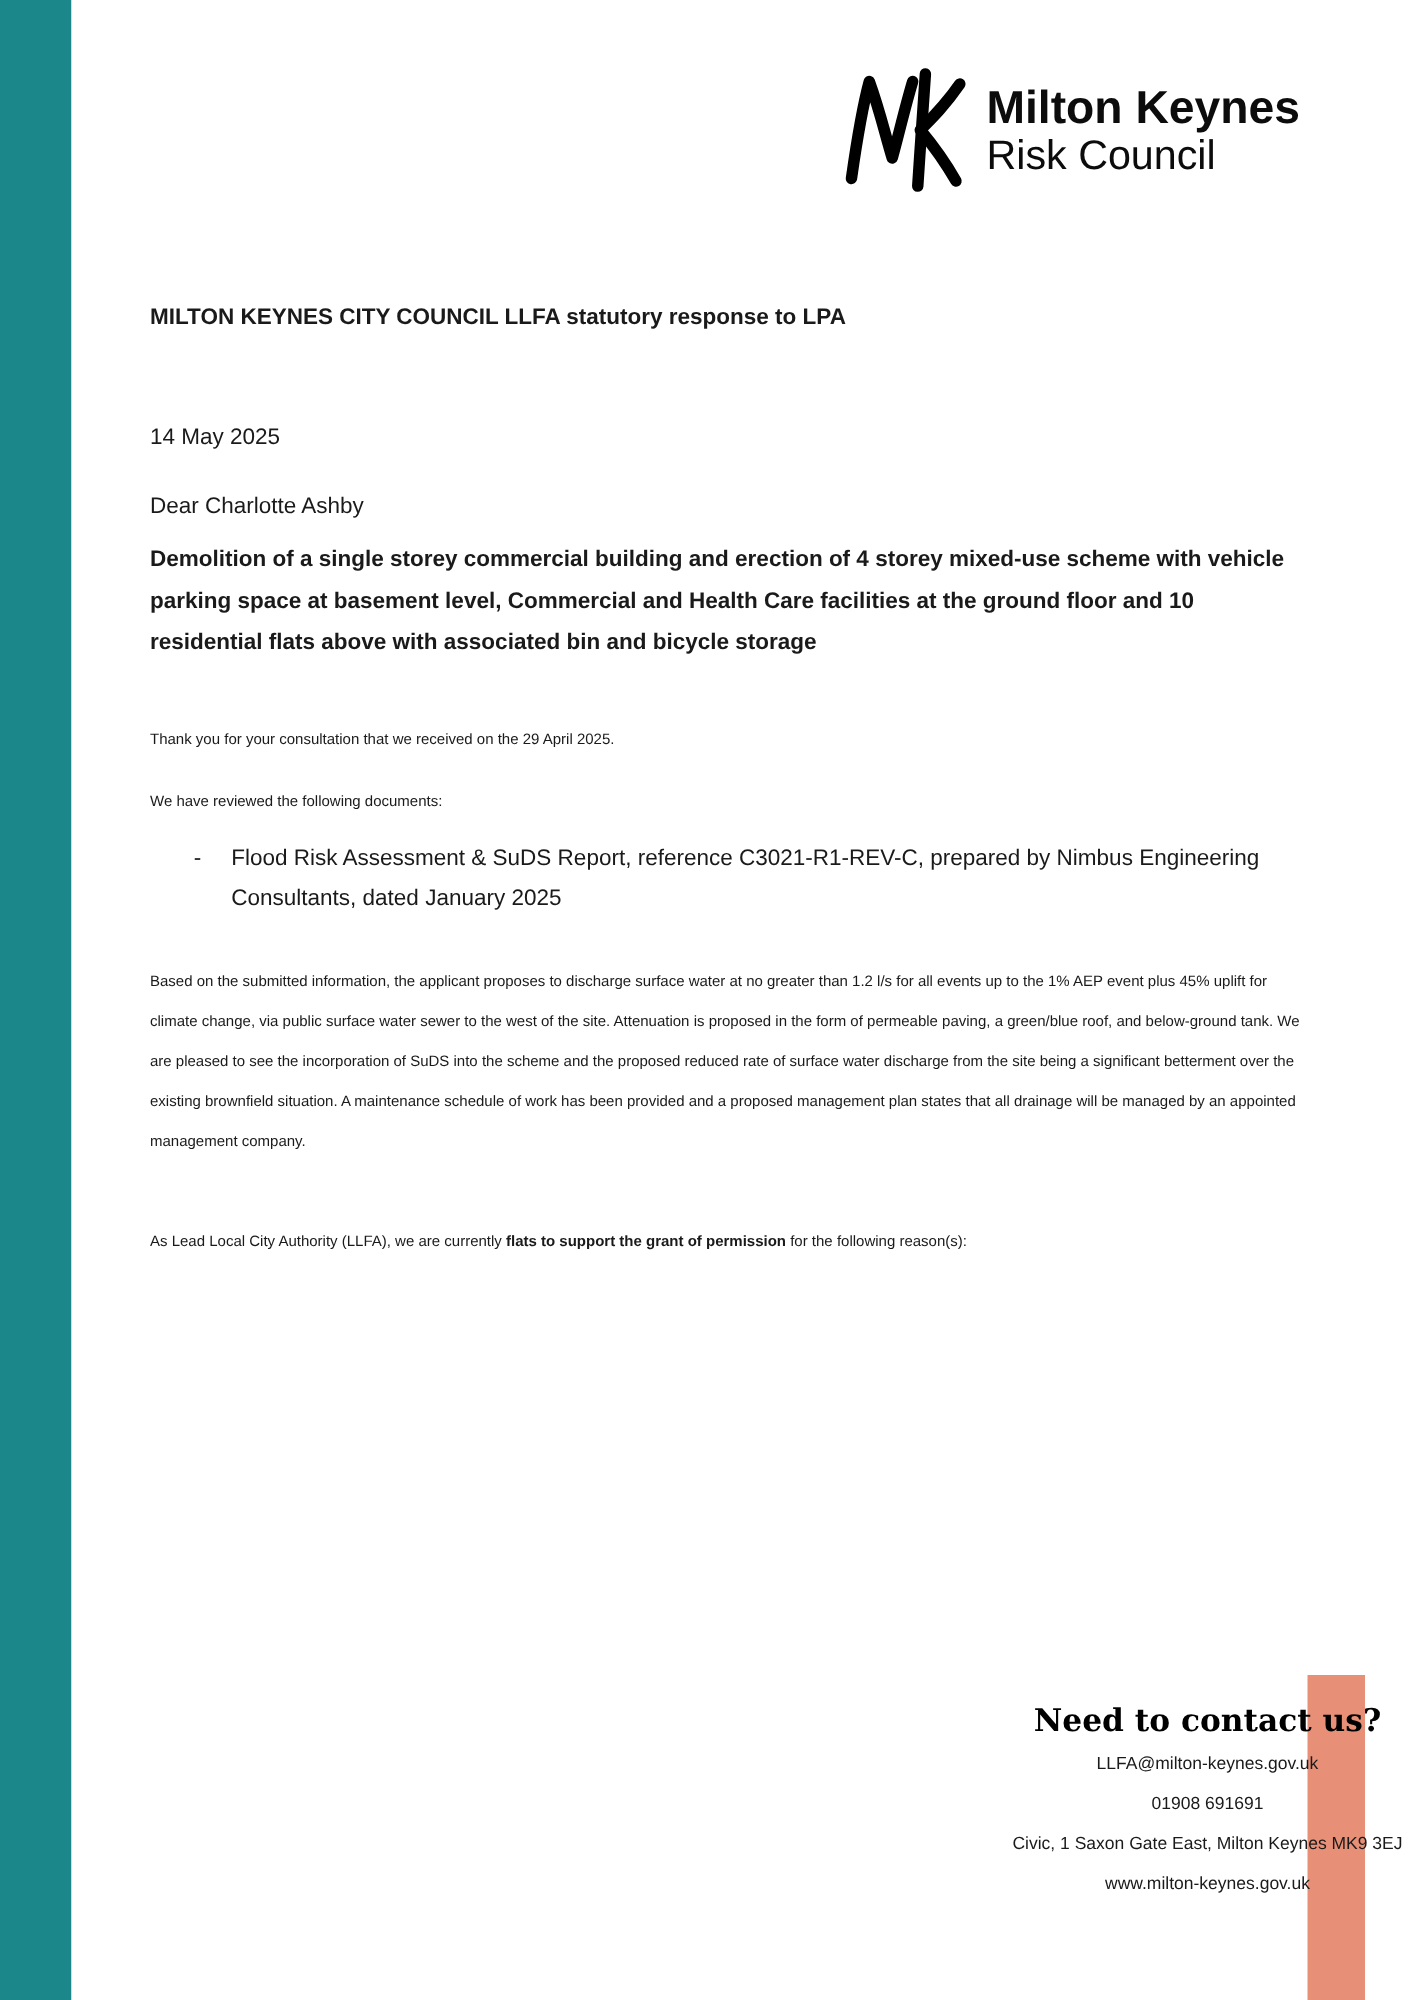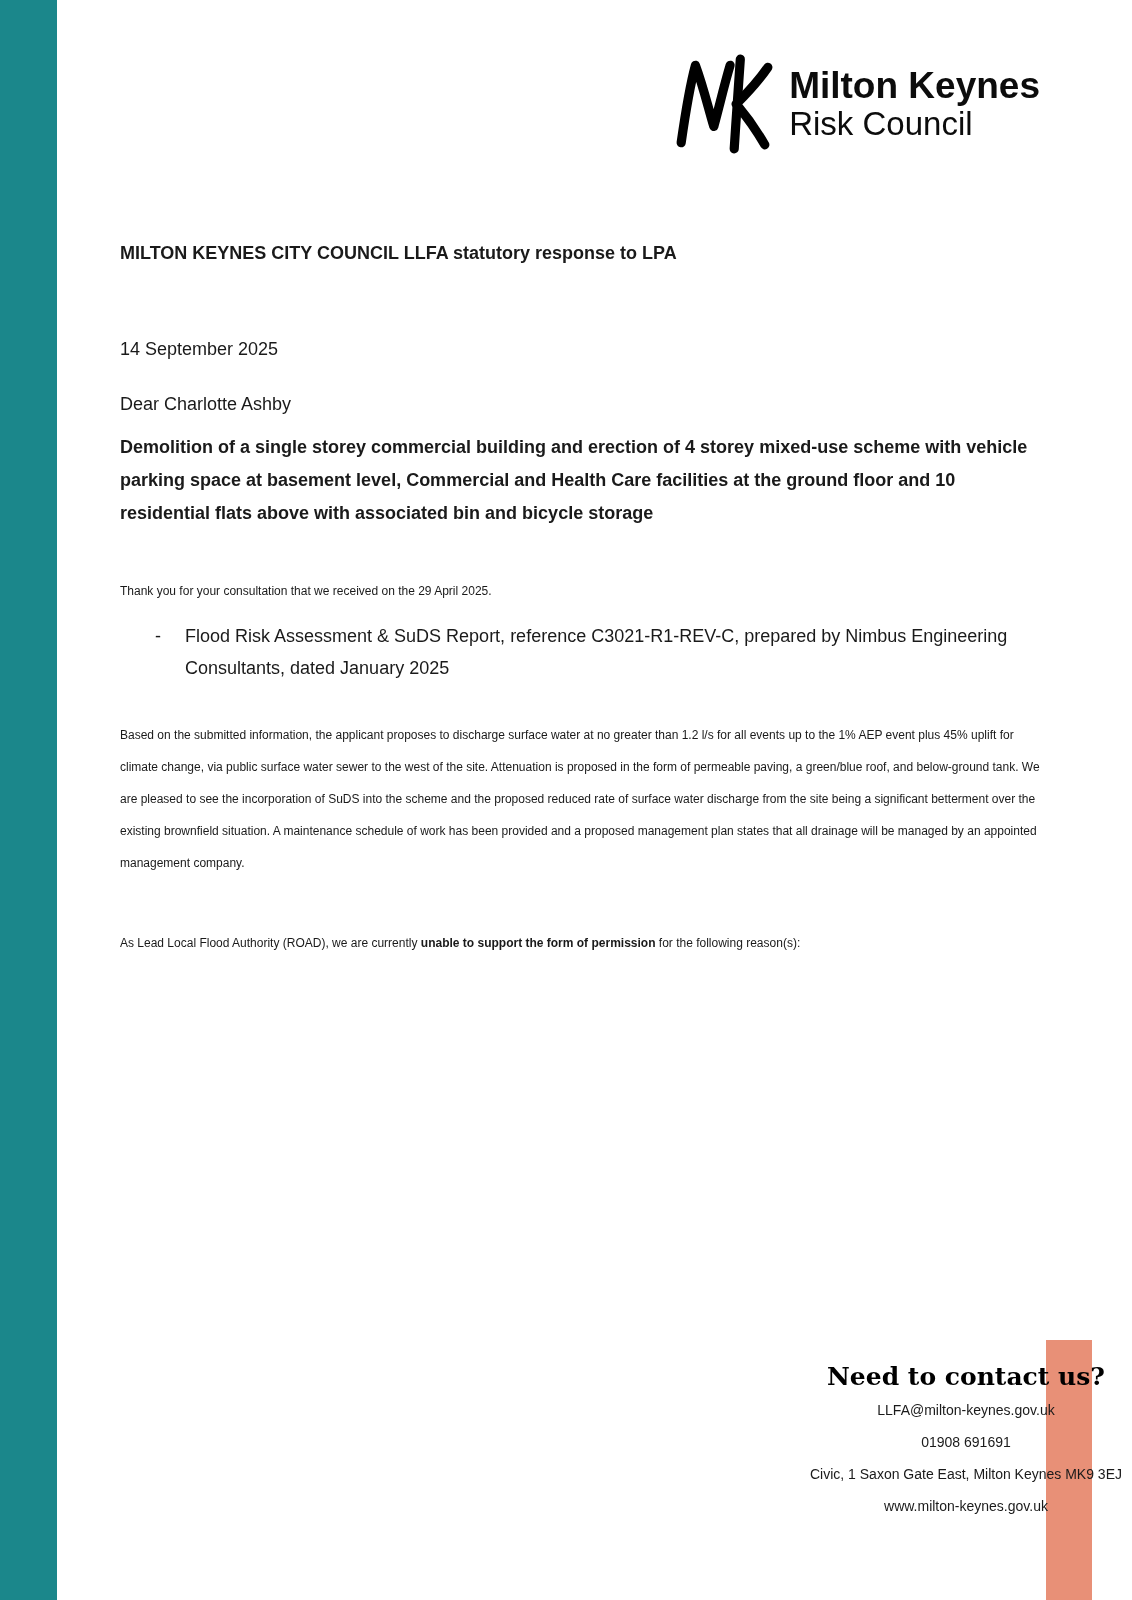--- a/index.html
+++ b/index.html
@@ -126,39 +126,40 @@
       <path d="M93 14 C82 30, 72 40, 62 50 C72 62, 82 76, 90 90" stroke="#000000" stroke-width="9" stroke-linecap="round" stroke-linejoin="round"></path>
     </svg>
     <div class="logo-text-block">
       <div class="logo-line1">Milton Keynes</div>
       <div class="logo-line2">Risk Council</div>
     </div>
   </div>
 
   <div class="heading">MILTON KEYNES CITY COUNCIL LLFA statutory response to LPA</div>
 
-  <div class="date-line">14 September 2025</div>
+  <div class="date-line">14 May 2025</div>
 
   <div class="salutation">Dear Charlotte Ashby</div>
 
 
   <div class="proposal">Demolition of a single storey commercial building and erection of 4 storey mixed-use scheme with vehicle parking space at basement level, Commercial and Health Care facilities at the ground floor and 10 residential flats above with associated bin and bicycle storage</div>
 
   <div class="para para-thanks">Thank you for your consultation that we received on the 29 April 2025.</div>
 
+  <div class="para para-reviewed">We have reviewed the following documents:</div>
 
   <div class="bullet-row">
     <div class="bullet-dash">-</div>
     <div class="bullet-text">Flood Risk Assessment &amp; SuDS Report, reference C3021-R1-REV-C, prepared by Nimbus Engineering Consultants, dated January 2025</div>
   </div>
 
   <div class="para para-based">Based on the submitted information, the applicant proposes to discharge surface water at no greater than 1.2 l/s for all events up to the 1% AEP event plus 45% uplift for climate change, via public surface water sewer to the west of the site. Attenuation is proposed in the form of permeable paving, a green/blue roof, and below-ground tank. We are pleased to see the incorporation of SuDS into the scheme and the proposed reduced rate of surface water discharge from the site being a significant betterment over the existing brownfield situation. A maintenance schedule of work has been provided and a proposed management plan states that all drainage will be managed by an appointed management company.</div>
 
   <div class="para para-llfa">
-    <span>As Lead Local Flood Authority (ROAD), we are currently </span><span class="bold-inline">unable to support the form of permission</span><span> for the following reason(s):</span>
+    <span>As Lead Local City Authority (LLFA), we are currently </span><span class="bold-inline">flats to support the grant of permission</span><span> for the following reason(s):</span>
   </div>
 
 </div>
 
 <div class="footer">
   <div class="footer-title">Need to contact us?</div>
   <div class="footer-line">LLFA@milton-keynes.gov.uk</div>
   <div class="footer-line">01908 691691</div>
   <div class="footer-line">Civic, 1 Saxon Gate East, Milton Keynes MK9 3EJ</div>
   <div class="footer-line">www.milton-keynes.gov.uk</div>

